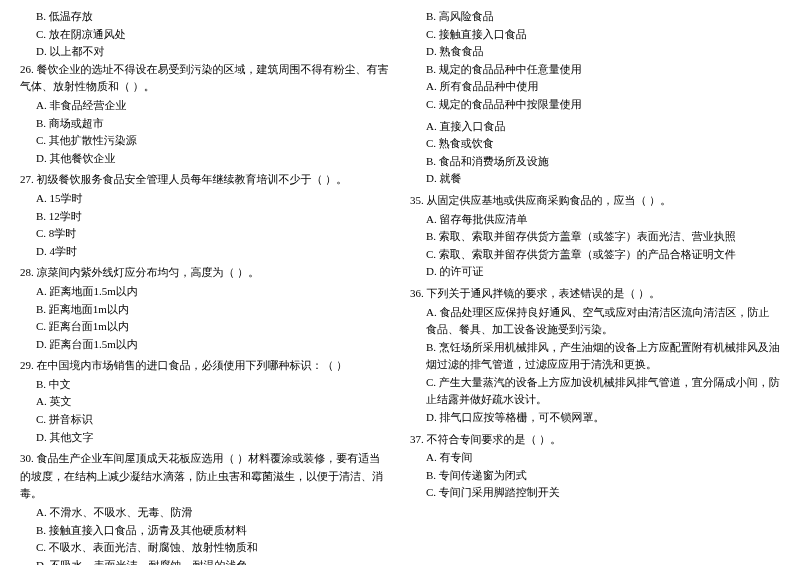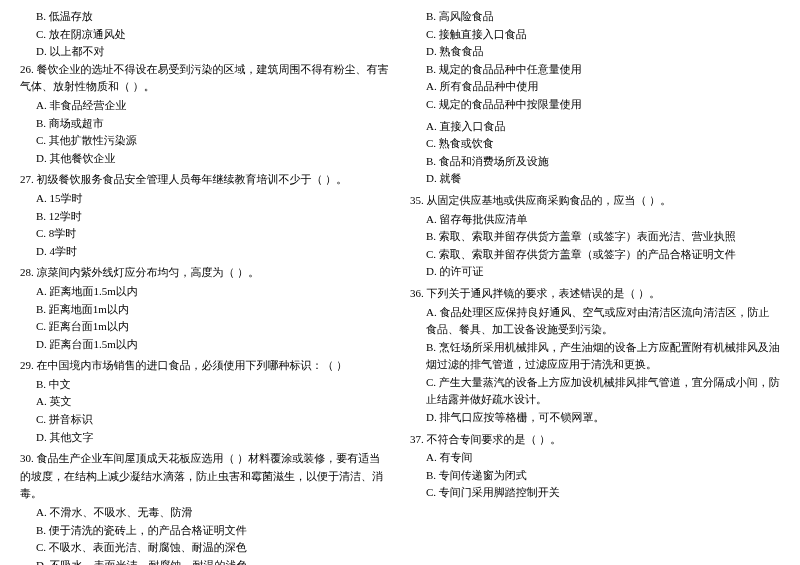--- a/index.html
+++ b/index.html
@@ -75,22 +75,22 @@
         <div class="question-block">
           <div class="question-text">29. 在中国境内市场销售的进口食品，必须使用下列哪种标识：（    ）</div>
           <div class="option">B. 中文</div>
           <div class="option">A. 英文</div>
           <div class="option">C. 拼音标识</div>
           <div class="option">D. 其他文字</div>
         </div>
         <div class="question-block">
           <div class="question-text">30. 食品生产企业车间屋顶成天花板应选用（    ）材料覆涂或装修，要有适当的坡度，在结构上减少凝结水滴落，防止虫害和霉菌滋生，以便于清洁、消毒。</div>
           <div class="option">A. 不滑水、不吸水、无毒、防滑</div>
-          <div class="option">B. 便于清洗的瓷砖上，的产品合格证明文件</div>
-          <div class="option">C. 不吸水、表面光洁、耐腐蚀、耐温的深色</div>
+          <div class="option">B. 接触直接入口食品，沥青及其他硬质材料</div>
+          <div class="option">C. 不吸水、表面光洁、耐腐蚀、放射性物质和</div>
           <div class="option">D. 不吸水、表面光洁、耐腐蚀、耐温的浅色</div>
         </div>
       </div>
     <div class="col" id="right-col">
         <div class="option">B. 高风险食品</div>
         <div class="option">C. 接触直接入口食品</div>
         <div class="option">D. 熟食食品</div>
         <div class="question-block">
           <div class="option">B. 规定的食品品种中任意量使用</div>
           <div class="option">A. 所有食品品种中使用</div>

